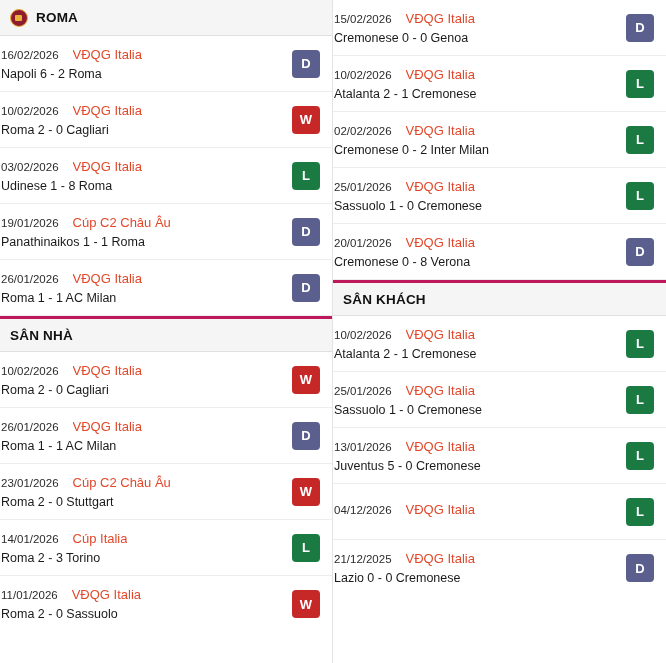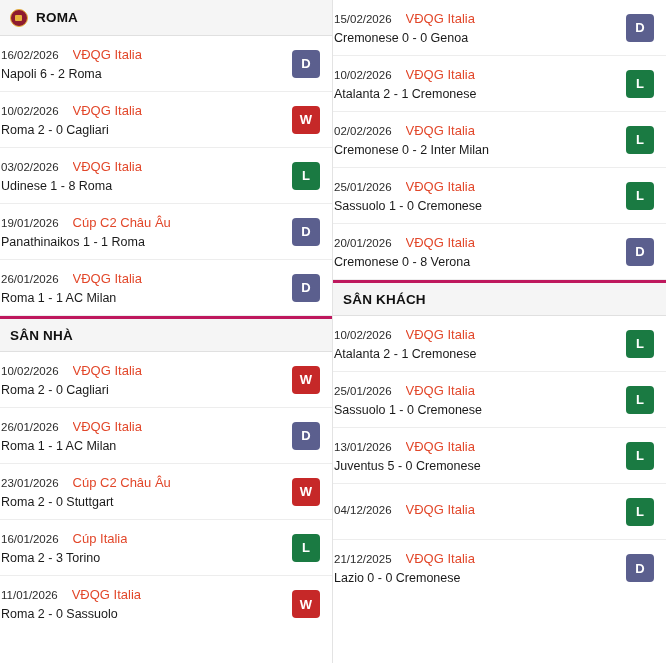--- a/index.html
+++ b/index.html
@@ -216,21 +216,21 @@
             <span class="match-date">23/01/2026</span>
             <span class="match-comp">Cúp C2 Châu Âu</span>
           </div>
           <div class="match-score">Roma 2 - 0 Stuttgart</div>
         </div>
         <div class="result-box res-W">W</div>
       </div>
       <div class="match-row">
         <div class="match-info">
           <div class="match-top">
-            <span class="match-date">16/01/2026</span>
+            <span class="match-date">14/01/2026</span>
             <span class="match-comp">Cúp Italia</span>
           </div>
           <div class="match-score">Roma 2 - 3 Torino</div>
         </div>
         <div class="result-box res-L">L</div>
       </div>
       <div class="match-row">
         <div class="match-info">
           <div class="match-top">
             <span class="match-date">11/01/2026</span>

